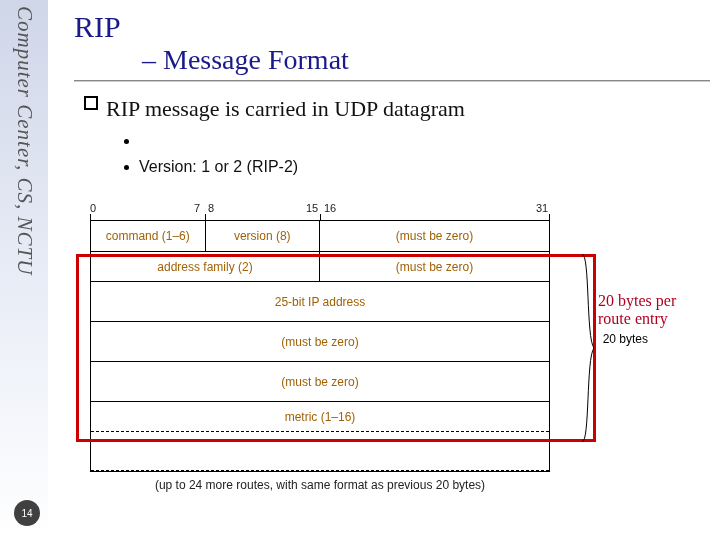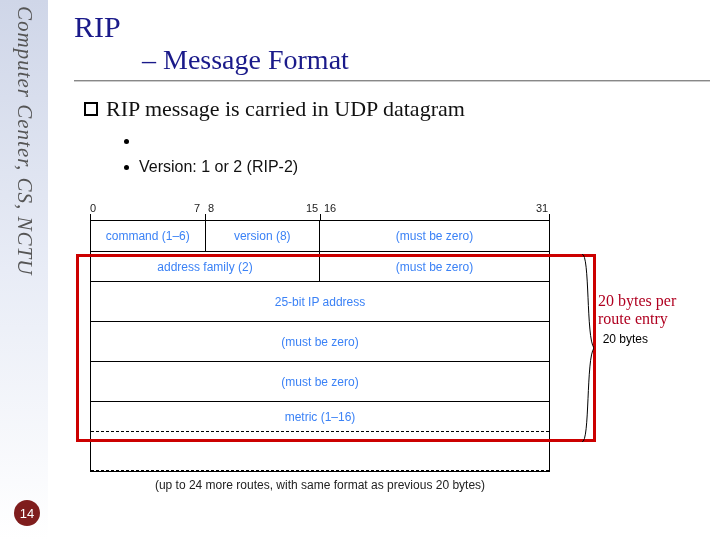--- a/index.html
+++ b/index.html
@@ -20,54 +20,54 @@
   
   .sidebar-text {
     writing-mode: vertical-rl;
     transform: none;
     position: absolute; top: 6px; left: 12px;
     font-style: italic; font-size: 21px; color: #555;
   }
   .pagenum {
     position: absolute; left: 14px; bottom: 14px;
     width: 26px; height: 26px; border-radius: 50%;
-    background: #7f1d1d; color: #fff;
+    background: #404040; color: #fff;
     display: flex; align-items: center; justify-content: center;
-    font-family: Arial, sans-serif; font-size: 13px;
+    font-family: Arial, sans-serif; font-size: 10px;
   }
   .content { position: absolute; left: 60px; top: 0; right: 0; bottom: 0; }
   .title-line1 {
     font-size: 30px; color: #1a1a8a; font-family: "Times New Roman", serif;
     margin-top: 10px; margin-left: 14px;
   }
   .title-line2 {
     font-size: 28px; color: #1a1a8a; font-family: "Times New Roman", serif;
     margin-left: 82px;
   }
   .hr {
     margin: 4px 10px 0 14px; height: 2px;
     background: linear-gradient(to bottom, #888 0, #888 1px, #ccc 1px, #ccc 2px);
   }
   .bullet-main {
     margin: 14px 0 0 24px; font-size: 22px; color: #111;
-    display: flex; align-items: center; gap: 8px;
+    display: flex; align-items: flex-start; gap: 8px;
   }
   .qmark {
     width: 14px; height: 14px; border: 2px solid #000; display: inline-block;
   }
   .sub-bullets { margin: 10px 0 0 64px; font-family: Arial, sans-serif; font-size: 16px; color: #111; }
   .sub-bullets div { margin-bottom: 8px; }
   .dot { display:inline-block; width:5px; height:5px; background:#000; border-radius:50%; vertical-align: middle; margin-right: 10px; }
 
   .diagram-wrap { position: absolute; left: 60px; top: 202px; width: 640px; }
   .bit-labels { position: relative; height: 18px; font-family: Arial, sans-serif; font-size: 11px; color:#222; margin-left: 30px; width: 460px; }
   .bit-labels span { position: absolute; top: 0; }
   .table {
     margin-left: 30px; width: 460px; border: 1px solid #000;
-    font-family: Arial, sans-serif; font-size: 12px; color:#3b82f6;
+    font-family: Arial, sans-serif; font-size: 12px; color:#a16207;
     border-collapse: collapse;
   }
   .row { display:flex; height: 30px; border-top: 1px solid #000; }
   .row:first-child { border-top: none; }
   .cell { display:flex; align-items:center; justify-content:center; border-right:1px solid #000; }
   .cell:last-child { border-right:none; }
   .w25 { width: 25%; }
   .w50 { width: 50%; }
   .w100 { width: 100%; }
   .dashed-row { height: 40px; border-top: 1px dashed #000; border-bottom: 1px dashed #000; display:flex; }

